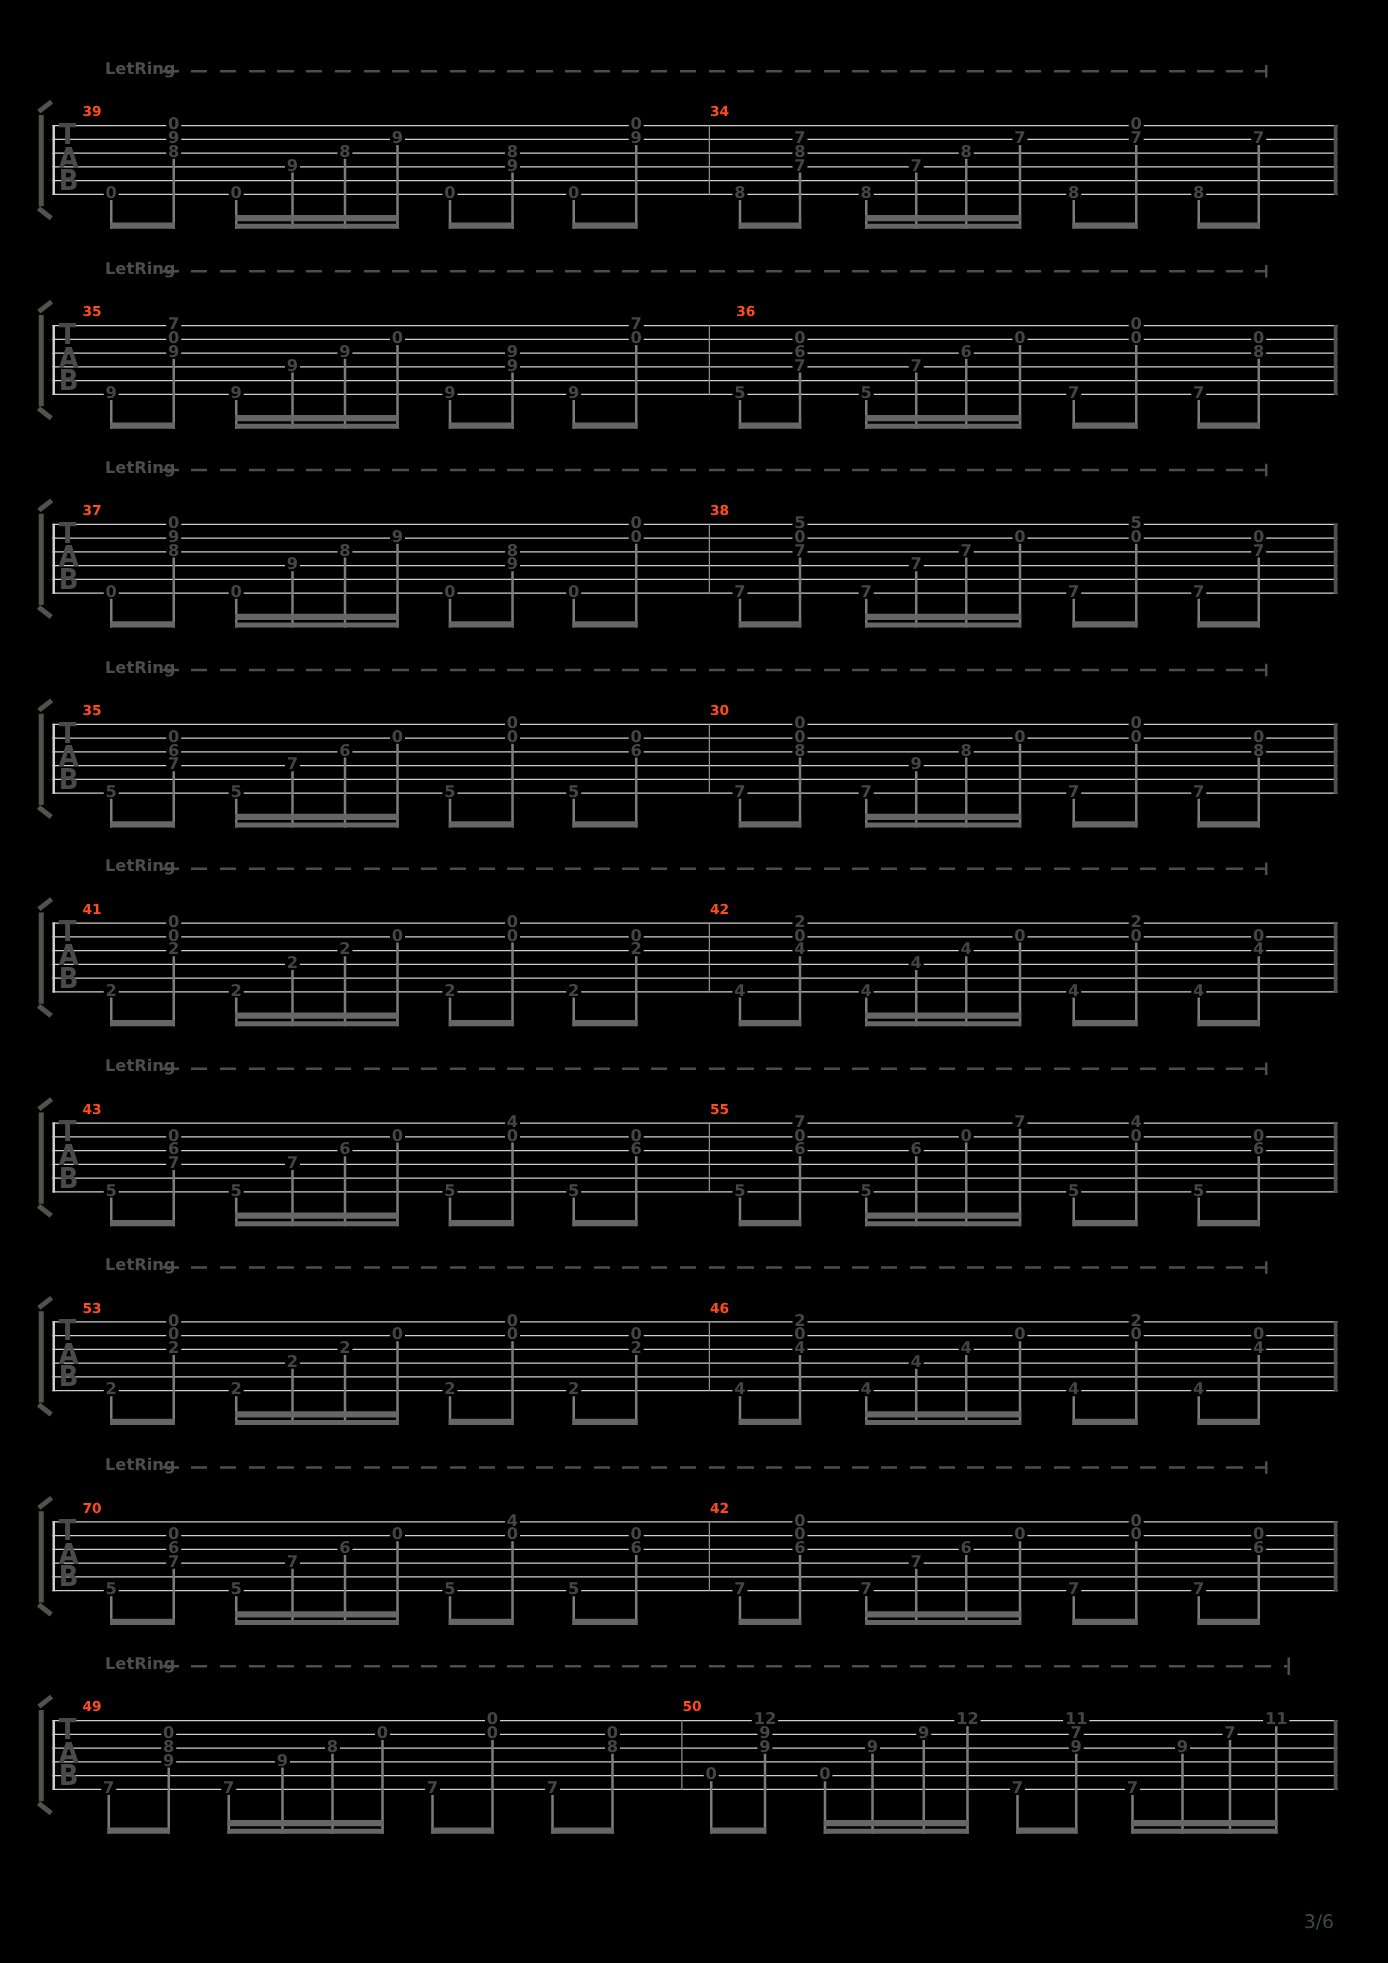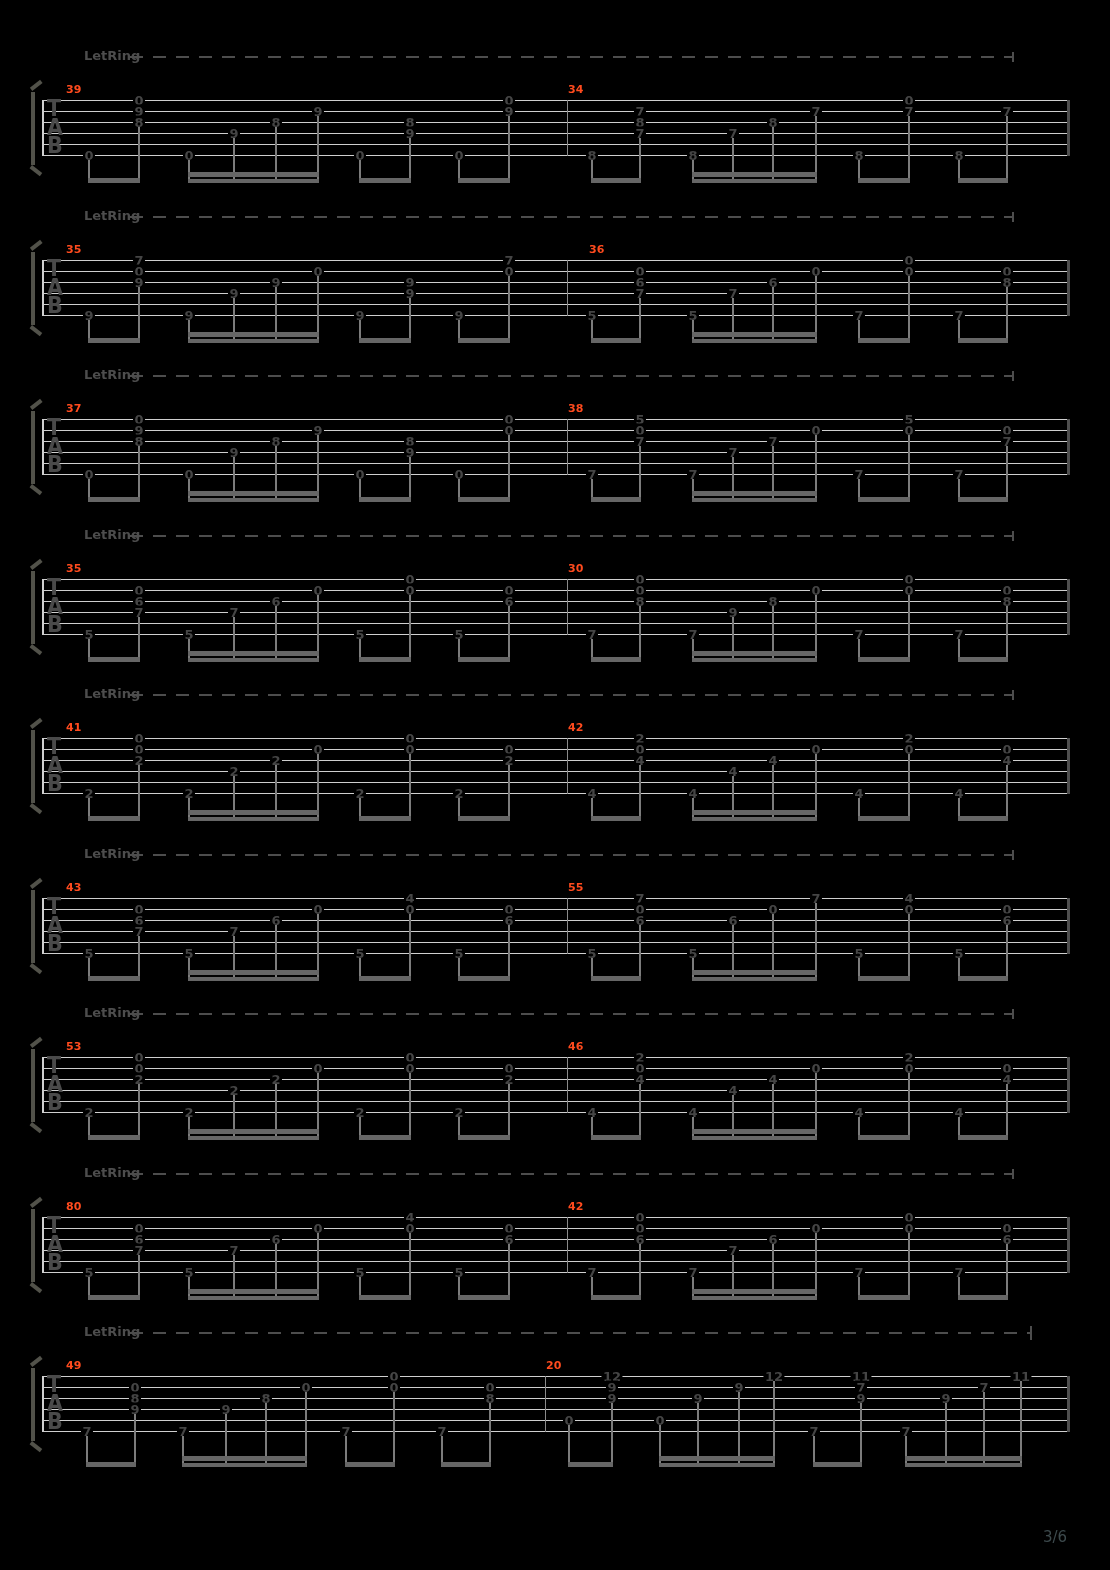--- a/index.html
+++ b/index.html
@@ -612,21 +612,21 @@
         <div class="abs staff-line" style="left: 42px; top: 1261px; width: 1028px; background: rgb(207, 207, 207);"></div>
         <div class="abs staff-line" style="left: 42px; top: 1272px; width: 1028px; background: rgb(207, 207, 207);"></div>
         <div class="abs barline" style="left: 42px; top: 1217px; width: 2px; height: 56px; background: rgb(207, 207, 207);"></div>
         <div class="abs barline" style="left: 567px; top: 1217px; width: 1px; height: 56px; background: rgb(138, 138, 138);"></div>
         <div class="abs barline" style="left: 1067px; top: 1217px; width: 3px; height: 56px; background: rgb(79, 79, 79);"></div>
         <div class="abs tab-clef" style="left: 47px; top: 1216px; color: rgb(74, 74, 74);">
           <span>T</span>
           <span>A</span>
           <span>B</span>
         </div>
-        <div class="abs measure-number" style="left: 66px; top: 1200px; color: rgb(255, 75, 30);">80</div>
+        <div class="abs measure-number" style="left: 66px; top: 1200px; color: rgb(255, 75, 30);">70</div>
         <div class="abs fret" style="left: 89px; top: 1272px; color: rgb(69, 69, 69);">5</div>
         <div class="abs stem" style="left: 88px; top: 1277px; height: 23px; background: rgb(124, 124, 124);"></div>
         <div class="abs fret" style="left: 139px; top: 1228px; color: rgb(69, 69, 69);">0</div>
         <div class="abs fret" style="left: 139px; top: 1239px; color: rgb(69, 69, 69);">6</div>
         <div class="abs fret" style="left: 139px; top: 1250px; color: rgb(69, 69, 69);">7</div>
         <div class="abs stem" style="left: 138px; top: 1255px; height: 45px; background: rgb(124, 124, 124);"></div>
         <div class="abs fret" style="left: 189px; top: 1272px; color: rgb(69, 69, 69);">5</div>
         <div class="abs stem" style="left: 188px; top: 1277px; height: 23px; background: rgb(124, 124, 124);"></div>
         <div class="abs fret" style="left: 234px; top: 1250px; color: rgb(69, 69, 69);">7</div>
         <div class="abs stem" style="left: 233px; top: 1255px; height: 45px; background: rgb(124, 124, 124);"></div>
@@ -724,21 +724,21 @@
         <div class="abs fret" style="left: 442px; top: 1431px; color: rgb(69, 69, 69);">7</div>
         <div class="abs stem" style="left: 441px; top: 1436px; height: 31px; background: rgb(124, 124, 124);"></div>
         <div class="abs fret" style="left: 490px; top: 1387px; color: rgb(69, 69, 69);">0</div>
         <div class="abs fret" style="left: 490px; top: 1398px; color: rgb(69, 69, 69);">8</div>
         <div class="abs stem" style="left: 489px; top: 1403px; height: 64px; background: rgb(124, 124, 124);"></div>
         <div class="abs beam" style="left: 86px; top: 1461.5px; width: 50px; height: 5.5px; background: rgb(102, 102, 102);"></div>
         <div class="abs beam" style="left: 182px; top: 1456px; width: 125px; height: 4.5px; background: rgb(102, 102, 102);"></div>
         <div class="abs beam" style="left: 182px; top: 1462.5px; width: 125px; height: 4.5px; background: rgb(102, 102, 102);"></div>
         <div class="abs beam" style="left: 345px; top: 1461.5px; width: 50px; height: 5.5px; background: rgb(102, 102, 102);"></div>
         <div class="abs beam" style="left: 441px; top: 1461.5px; width: 50px; height: 5.5px; background: rgb(102, 102, 102);"></div>
-        <div class="abs measure-number" style="left: 546px; top: 1359px; color: rgb(255, 75, 30);">20</div>
+        <div class="abs measure-number" style="left: 546px; top: 1359px; color: rgb(255, 75, 30);">50</div>
         <div class="abs fret" style="left: 569px; top: 1420px; color: rgb(69, 69, 69);">0</div>
         <div class="abs stem" style="left: 568px; top: 1425px; height: 42px; background: rgb(124, 124, 124);"></div>
         <div class="abs fret" style="left: 612px; top: 1376px; color: rgb(69, 69, 69);">12</div>
         <div class="abs fret" style="left: 612px; top: 1387px; color: rgb(69, 69, 69);">9</div>
         <div class="abs fret" style="left: 612px; top: 1398px; color: rgb(69, 69, 69);">9</div>
         <div class="abs stem" style="left: 611px; top: 1403px; height: 64px; background: rgb(124, 124, 124);"></div>
         <div class="abs fret" style="left: 660px; top: 1420px; color: rgb(69, 69, 69);">0</div>
         <div class="abs stem" style="left: 659px; top: 1425px; height: 42px; background: rgb(124, 124, 124);"></div>
         <div class="abs fret" style="left: 698px; top: 1398px; color: rgb(69, 69, 69);">9</div>
         <div class="abs stem" style="left: 697px; top: 1403px; height: 64px; background: rgb(124, 124, 124);"></div>

